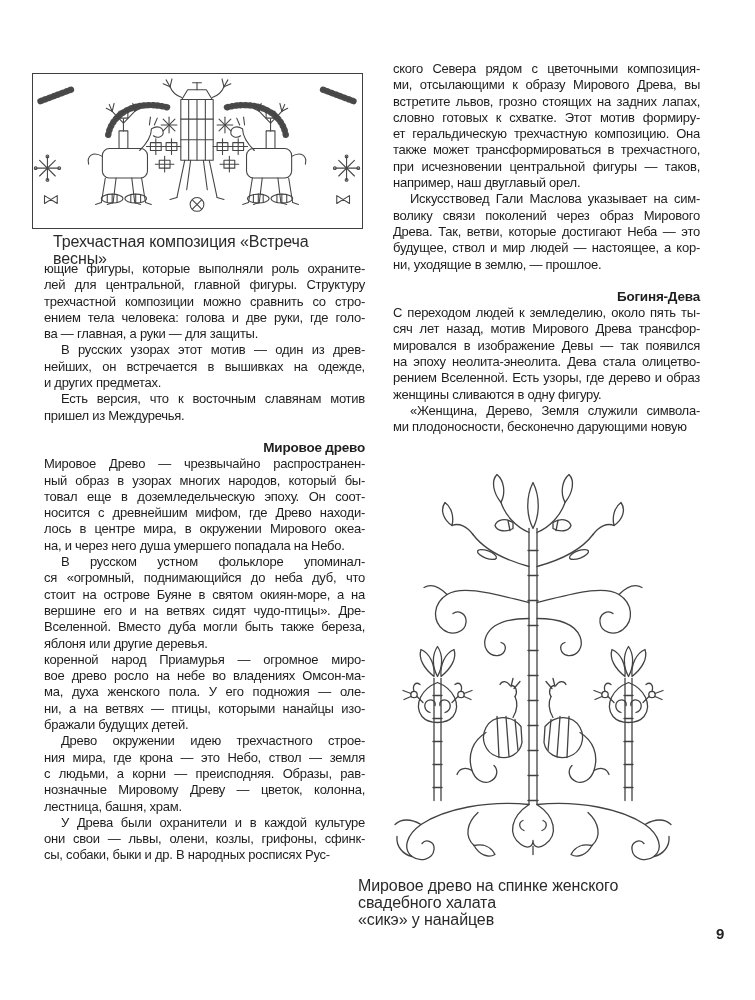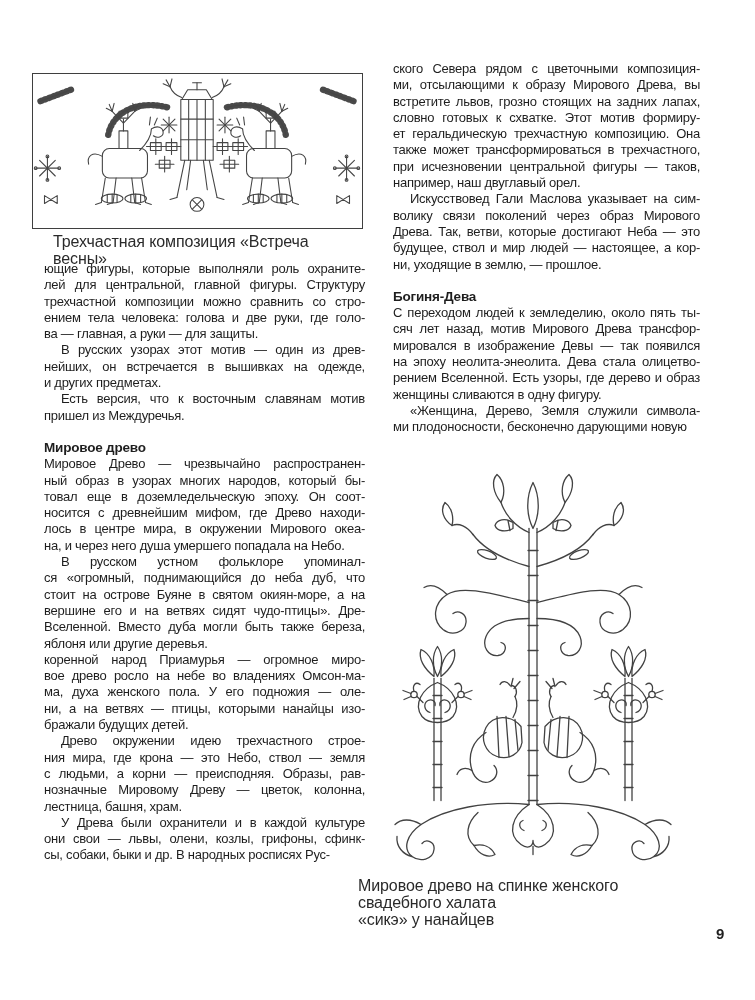--- a/index.html
+++ b/index.html
@@ -4,21 +4,21 @@
 <style>
   html,body { margin:0; padding:0; background:#ffffff; }
   .page {
     position:relative; width:755px; height:1000px; background:#ffffff;
     font-family:"Liberation Sans", sans-serif; color:#1e1e1e; overflow:hidden;
   }
   .col { position:absolute; font-size:13px; line-height:16.3px; letter-spacing:-0.25px; }
   .col .line { text-align:justify; text-align-last:justify; }
   .col .line.last { text-align-last:left; }
   .col .line.indent { text-indent:17px; }
-  .col .heading { font-weight:700; font-size:13.5px; margin-top:16px; letter-spacing:-0.2px; }
+  .col .heading { font-weight:700; font-size:13.5px; margin-top:16px; letter-spacing:-0.2px;text-align:right; }
   .figure-frame {
     position:absolute; left:32px; top:73px; width:331px; height:156px;
     border:1.5px solid #3f3f3f; box-sizing:border-box; background:#fff;
   }
   .figure-plain { position:absolute; left:383px; top:468px; width:300px; height:400px; }
   .caption { position:absolute; font-size:16px; line-height:17px; color:#2a2a2a; letter-spacing:-0.1px; }
   .caption-top { left:53px; top:233px; width:300px; }
   .caption-bottom { left:358px; top:877px; width:300px; }
   .pageno { position:absolute; left:716px; top:925px; font-size:15px; font-weight:700; letter-spacing:0; }
   svg { display:block; }

